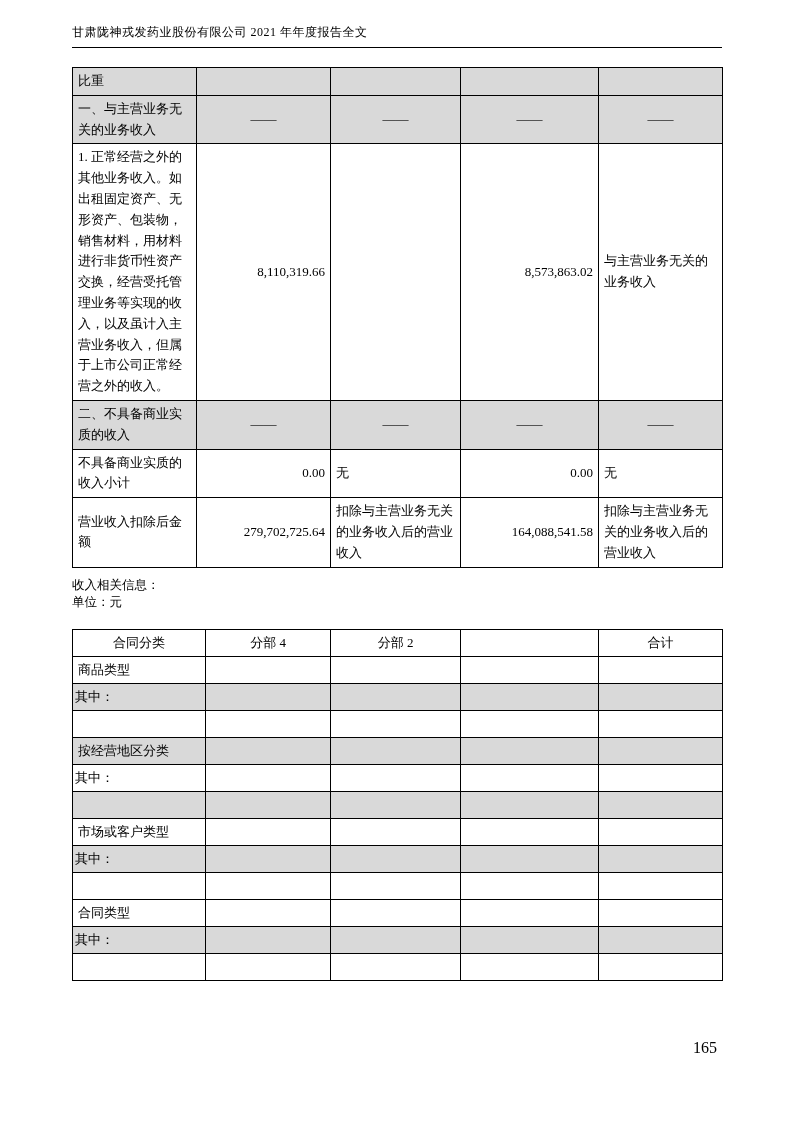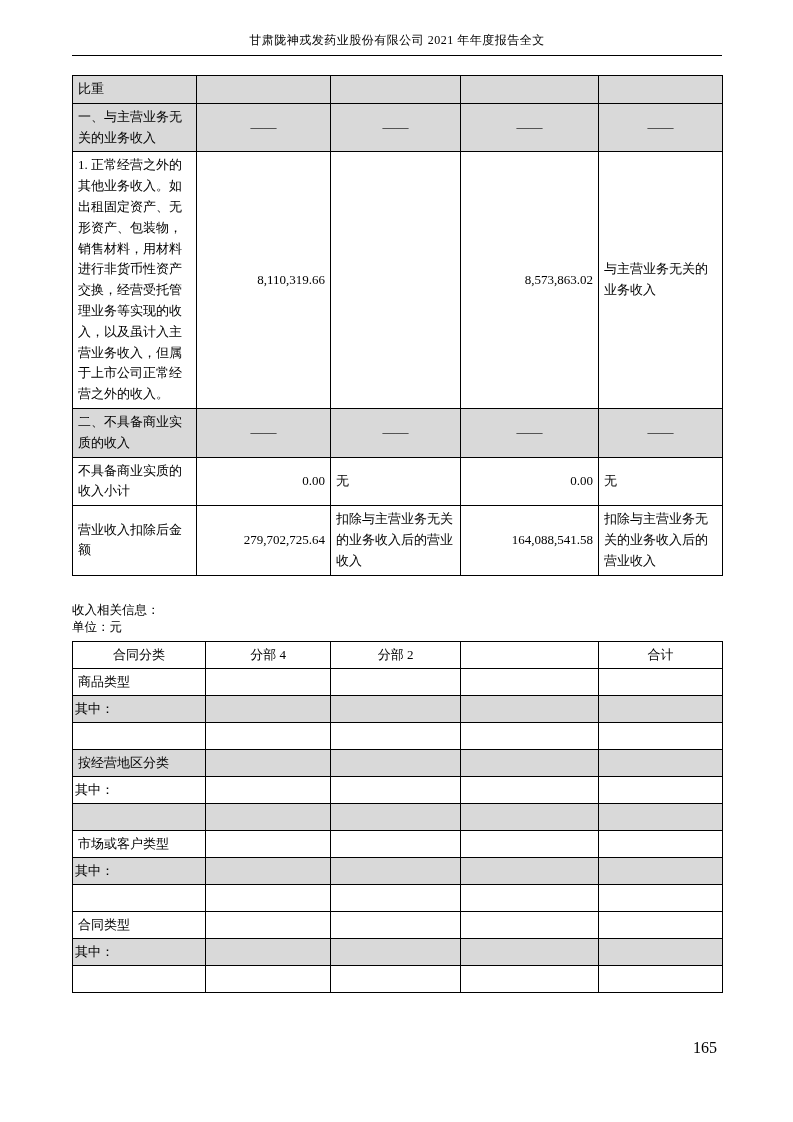--- a/index.html
+++ b/index.html
@@ -4,38 +4,38 @@
 <style>
   * { margin:0; padding:0; box-sizing:border-box; }
   html,body { background:#ffffff; }
   body {
     width:793px; height:1122px; position:relative;
     font-family:"Liberation Serif","DejaVu Serif",serif;
     color:#000;
   }
   .content { position:absolute; left:72px; top:0; width:650px; }
 
-  .doc-header { padding-top:32px; text-align:center; font-size:12px; letter-spacing:.5px; }
+  .doc-header { padding-top:24px; text-align:left; font-size:12px; letter-spacing:.5px; }
   .header-rule { border:none; border-top:1.5px solid #000; margin-top:6px; margin-bottom:19px; }
 
   table { border-collapse:collapse; width:650px; table-layout:fixed; font-size:13px; }
   td {
     border:1px solid #000; padding:3px 5px; vertical-align:middle;
     line-height:1.6; word-break:break-all; overflow:hidden;
   }
   .shaded { background:#d9d9d9; }
   .num { text-align:right; }
   .center { text-align:center; }
   .indent { padding-left:2px; }
 
   .t1 td.h1 { height:27px; }
 
-  .note-line { margin-top:26px; font-size:12.5px; }
+  .note-line { margin-top:9px; font-size:12.5px; }
   .unit-line { text-align:left; font-size:12.5px; }
-  .t2 { margin-top:5px; }
+  .t2 { margin-top:18px; }
   .t2 td { height:27px; line-height:1.35; }
   .t2 .hdr { text-align:center; }
 
   .page-number { position:absolute; right:76px; top:1039px; font-size:16px; }
 </style>
 </head>
 <body>
 
 <div class="content">
 

